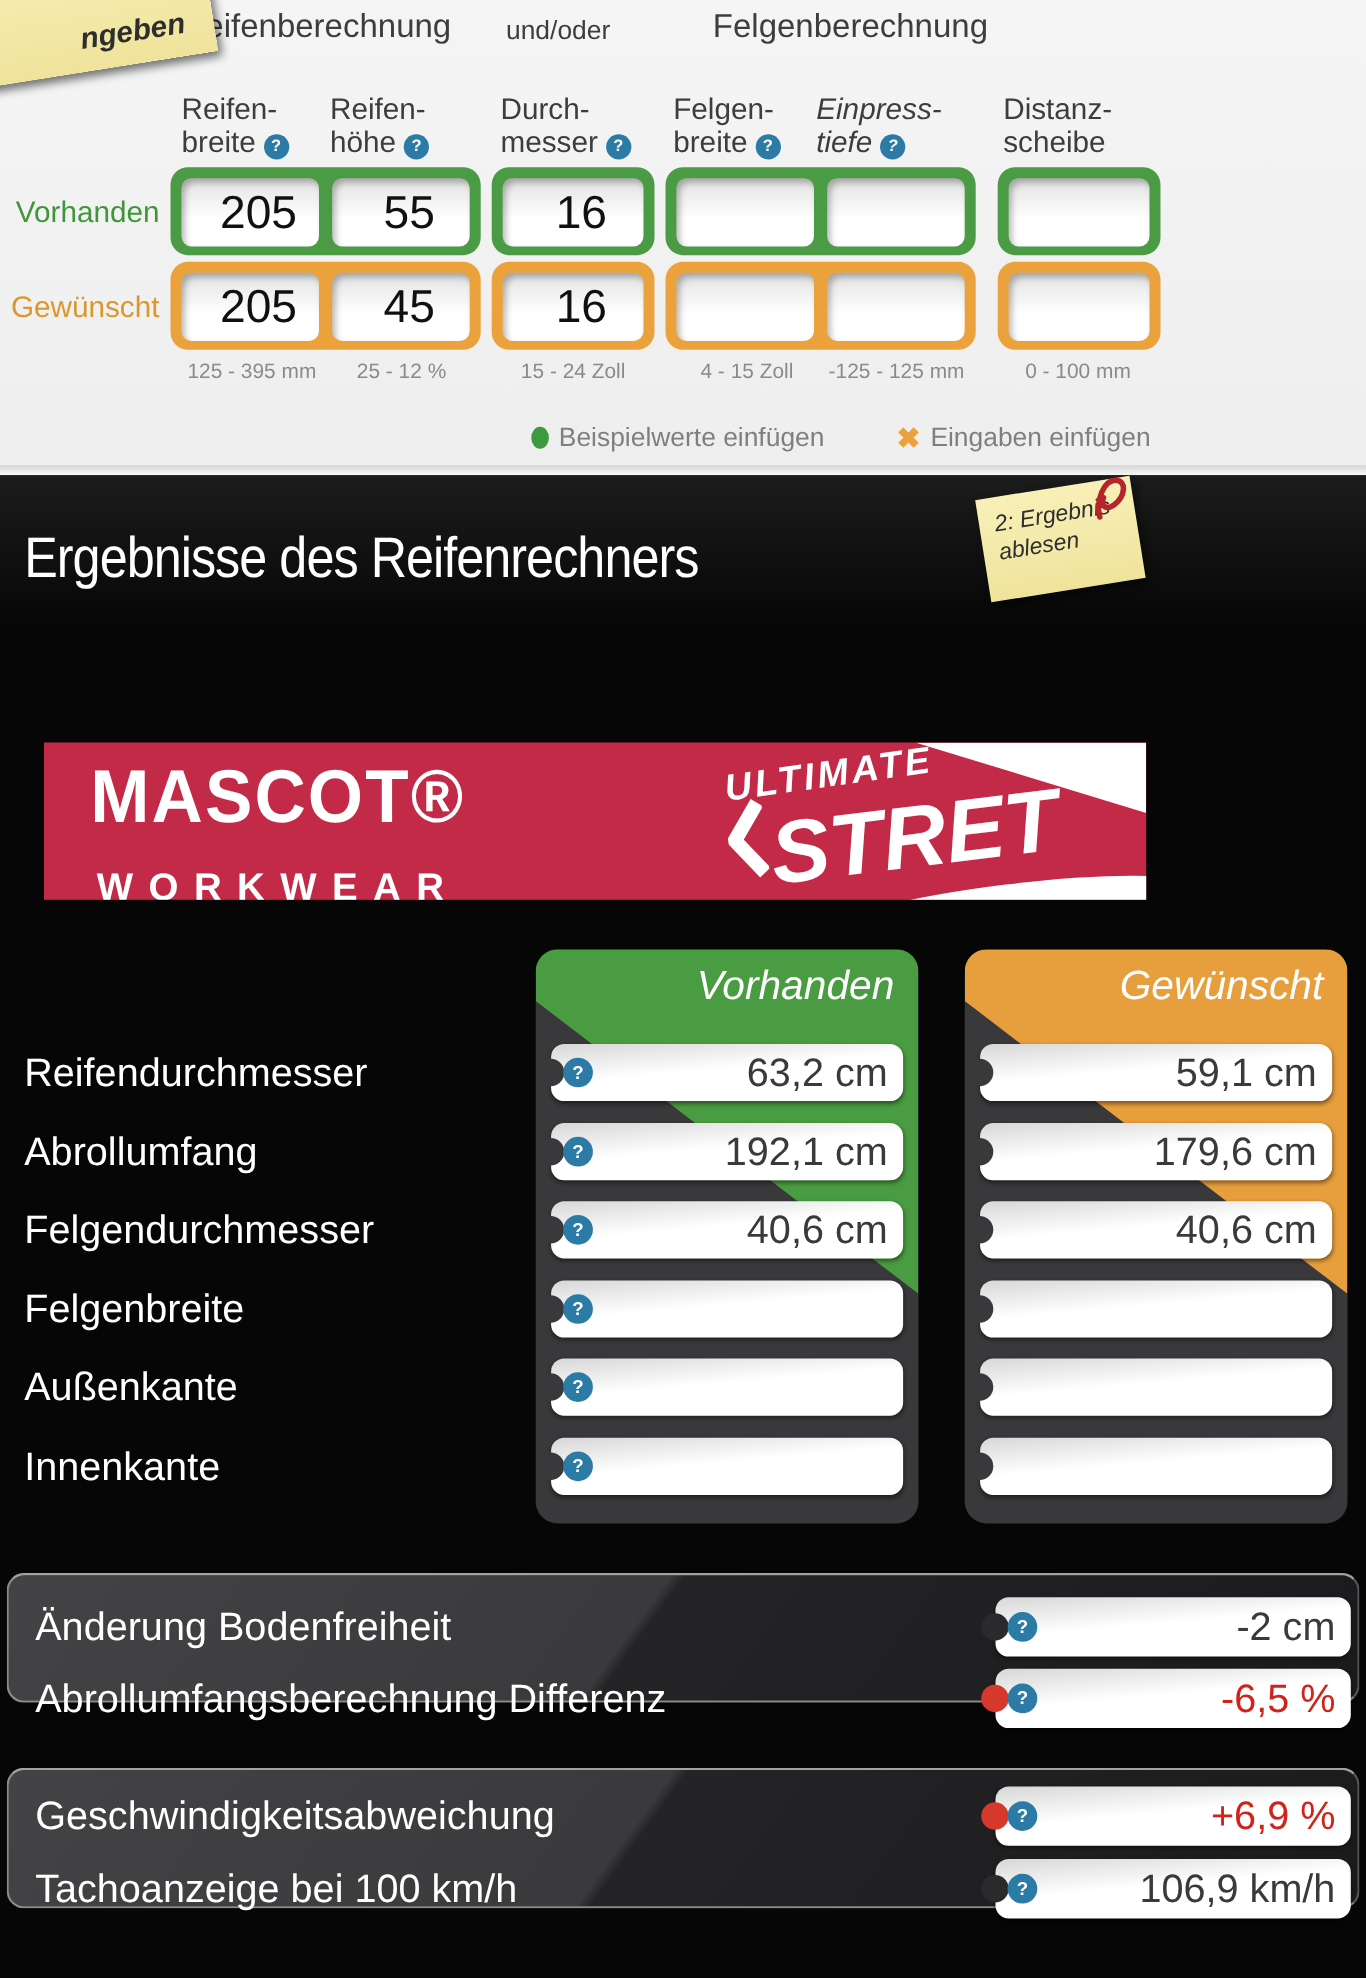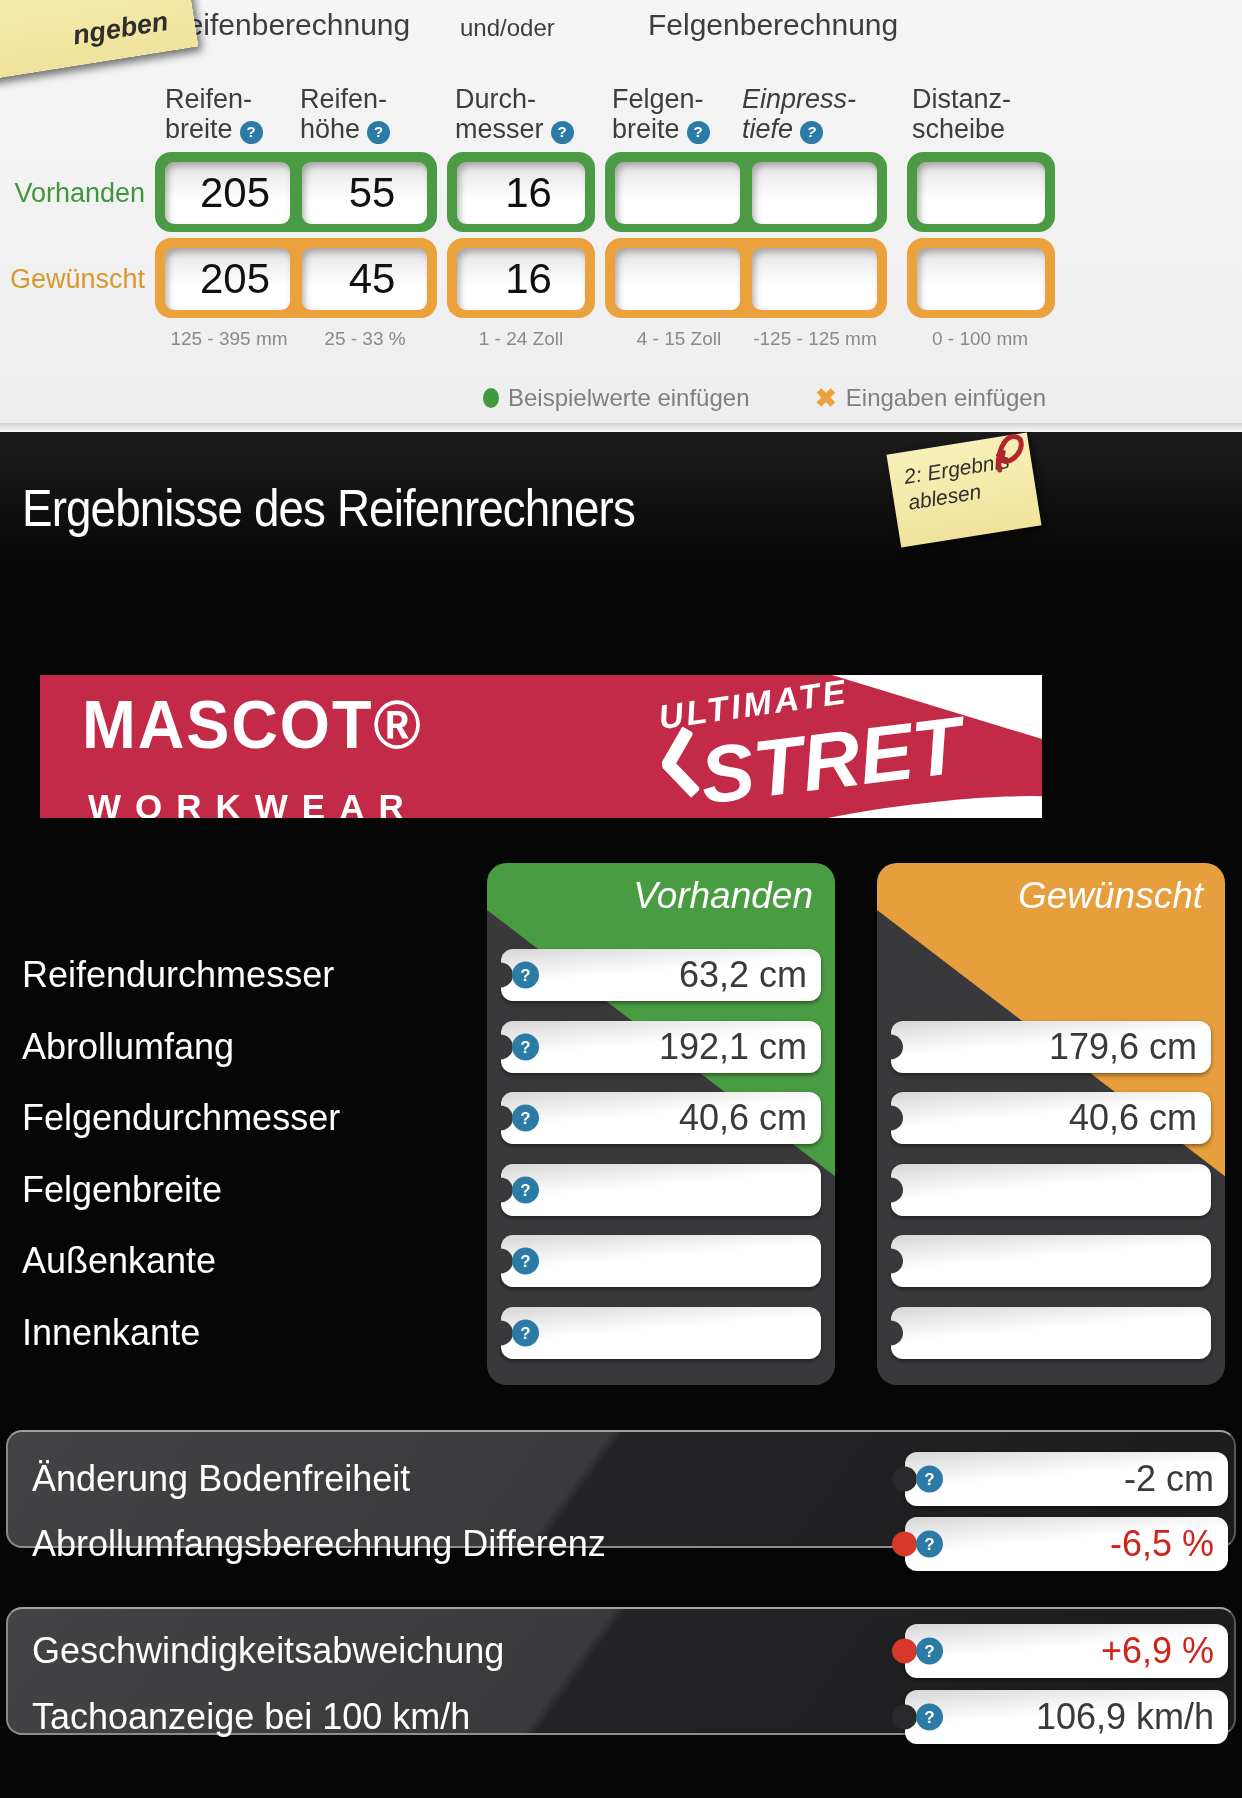--- a/index.html
+++ b/index.html
@@ -164,22 +164,22 @@
         <div class="grp g" style="left: 605px; top: 238px; width: 282px;">
           <input type="text" style="">
           <input type="text" style="">
         </div>
         <div class="grp g" style="left: 907px; top: 238px; width: 148px;">
           <input type="text" style="">
         </div>
       </div>
     <div id="range-labels">
         <div class="range-label" style="left: 229px;">125 - 395 mm</div>
-        <div class="range-label" style="left: 365px;">25 - 33 %</div>
-        <div class="range-label" style="left: 521px;">1 - 24 Zoll</div>
+        <div class="range-label" style="left: 365px;">25 - 12 %</div>
+        <div class="range-label" style="left: 521px;">15 - 24 Zoll</div>
         <div class="range-label" style="left: 679px;">4 - 15 Zoll</div>
         <div class="range-label" style="left: 815px;">-125 - 125 mm</div>
         <div class="range-label" style="left: 980px;">0 - 100 mm</div>
       </div>
 
     <div class="form-link" style="left:483px">
       <span class="dot-icon"></span>
       <span>Beispielwerte einfügen</span>
     </div>
     <div class="form-link" style="left:815px">
@@ -245,20 +245,24 @@
           <span class="val"></span>
         </div>
         <div class="vbox" style="top: 444px;">
           <span class="notch"></span>
           <span class="q">?</span>
           <span class="val"></span>
         </div>
       </div>
       <div class="res-panel g">
         <div class="res-head">Gewünscht</div>
+        <div class="vbox" style="top: 86px;">
+          <span class="notch"></span>
+          <span class="val">59,1 cm</span>
+        </div>
         <div class="vbox" style="top: 158px;">
           <span class="notch"></span>
           <span class="val">179,6 cm</span>
         </div>
         <div class="vbox" style="top: 229px;">
           <span class="notch"></span>
           <span class="val">40,6 cm</span>
         </div>
         <div class="vbox" style="top: 301px;">
           <span class="notch"></span>

